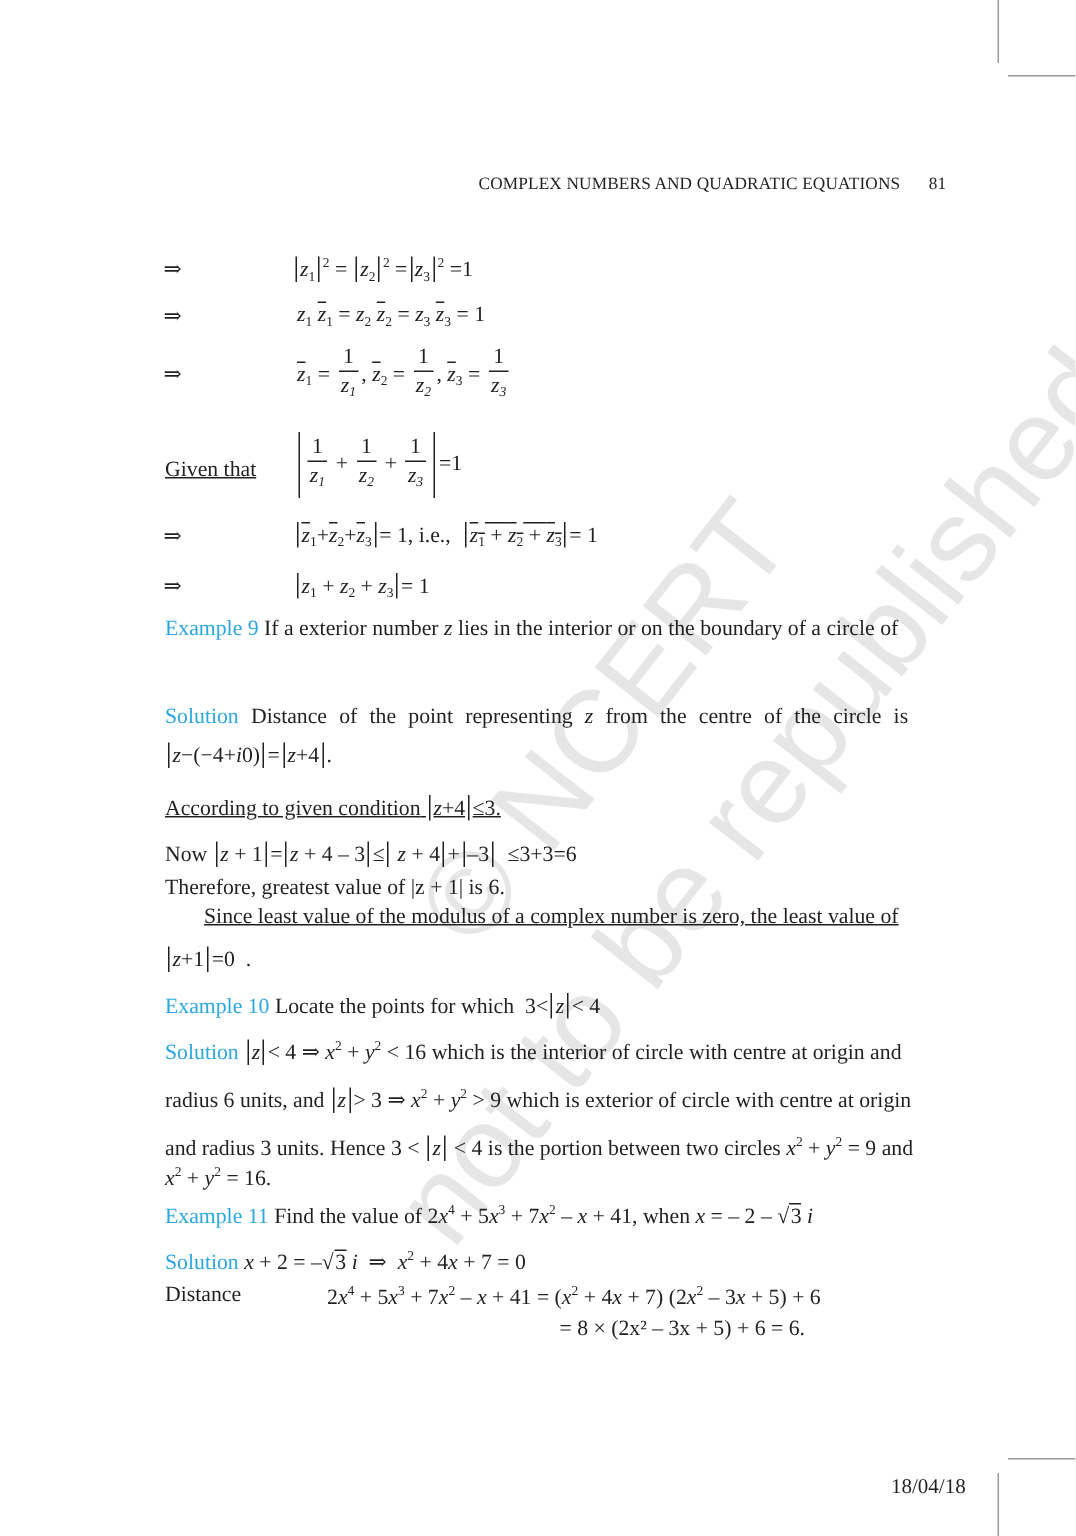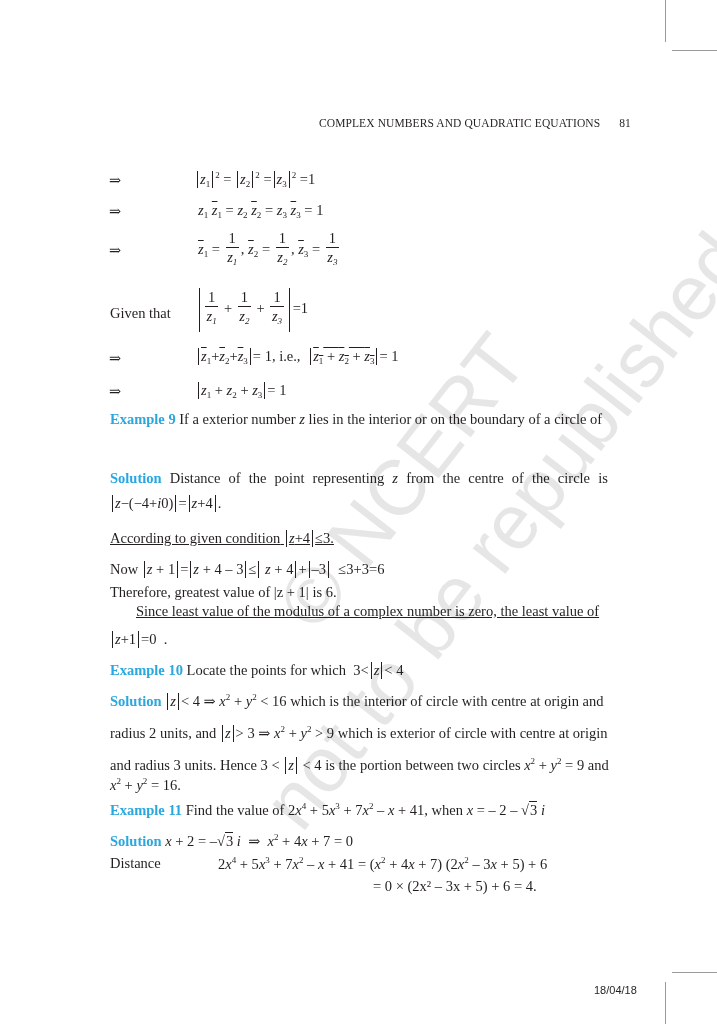--- a/index.html
+++ b/index.html
@@ -2,33 +2,33 @@
 <html><head>
 <meta charset="utf-8">
 <style>
   html, body { margin:0; padding:0; background:#ffffff; }
   body { width:717px; height:1024px; position:relative; overflow:hidden;
          font-family:"Liberation Serif", "DejaVu Serif", serif; color:#231f20; font-size:14.5px; }
   .abs { position:absolute; white-space:nowrap; }
   .crop { position:absolute; background:#9a9a9a; }
   .hdr { font-size:11.5px; letter-spacing:0.1px; }
   .i { font-style:italic; }
-  .blue { color:#2aa7df; font-weight:bold; }
+  .blue { color:#2aa7df; font-weight:normal; }
   .bar { display:inline-block; border-left:1px solid #231f20; height:17px; vertical-align:-4px; margin:0 2px; }
   .over { text-decoration:overline; }
   .frac { display:inline-block; vertical-align:middle; text-align:center; margin:0 2px; }
   .frac .n { display:block; border-bottom:1px solid #231f20; padding:0 3px; line-height:17px; }
   .frac .d { display:block; line-height:19px; font-style:italic; }
   sub { font-size:9px; vertical-align:-3px; }
   sup { font-size:9px; vertical-align:6px; }
   .tallbar { display:inline-block; border-left:1px solid #231f20; height:44px; vertical-align:middle; margin:0 3px; }
   .sqrt { border-top:1px solid #231f20; padding-left:1px; }
   .wm { position:absolute; color:#e6e6e6; font-family:"Liberation Sans", sans-serif; font-size:78px; transform-origin:left top; white-space:nowrap; z-index:0; }
   .content { position:absolute; left:16px; top:0; width:679px; height:1024px; z-index:1; }
-  .foot { font-family:Liberation Sans, sans-serif; font-size:11px; }
+  .foot { font-family:Liberation Serif, serif; font-size:14px; }
 </style>
 </head>
 <body>
 
 <div class="crop" style="left:665px; top:0; width:1px; height:42px;"></div>
 <div class="crop" style="left:672px; top:50px; width:45px; height:1px;"></div>
 <div class="crop" style="left:672px; top:972px; width:45px; height:1px;"></div>
 <div class="crop" style="left:665px; top:982px; width:1px; height:42px;"></div>
 
 <div class="wm" style="left:260px; top:590px; transform:rotate(-52deg);">© NCERT</div>
@@ -49,21 +49,21 @@
   <div class="abs" style="left:93px; top:203px;">⇒</div>
   <div class="abs" style="left:182px; top:202px;">
     <span class="i">z</span><sub>1</sub> <span class="i over">z</span><sub>1</sub> = <span class="i">z</span><sub>2</sub> <span class="i over">z</span><sub>2</sub> = <span class="i">z</span><sub>3</sub> <span class="i over">z</span><sub>3</sub> = <span>1</span>
   </div>
 
   <div class="abs" style="left:93px; top:242px;">⇒</div>
   <div class="abs" style="left:182px; top:230px;">
     <span class="i over">z</span><sub>1</sub> = <span class="frac"><span class="n">1</span><span class="d">z<sub>1</sub></span></span>, <span class="i over">z</span><sub>2</sub> = <span class="frac"><span class="n">1</span><span class="d">z<sub>2</sub></span></span>, <span class="i over">z</span><sub>3</sub> = <span class="frac"><span class="n">1</span><span class="d">z<sub>3</sub></span></span>
   </div>
 
-  <div class="abs" style="left:94px; top:305px;">Given that</div>
+  <div class="abs" style="left:94px; top:305px;text-decoration:underline;">Given that</div>
   <div class="abs" style="left:180px; top:288px;">
     <span class="tallbar"></span><span class="frac"><span class="n">1</span><span class="d">z<sub>1</sub></span></span> + <span class="frac"><span class="n">1</span><span class="d">z<sub>2</sub></span></span> + <span class="frac"><span class="n">1</span><span class="d">z<sub>3</sub></span></span><span class="tallbar"></span><span>=1</span>
   </div>
 
   <div class="abs" style="left:93px; top:350px;">⇒</div>
   <div class="abs" style="left:180px; top:348px;">
     <span class="bar"></span><span class="i over">z</span><sub>1</sub>+<span class="i over">z</span><sub>2</sub>+<span class="i over">z</span><sub>3</sub><span class="bar"></span>= 1<span>, i.e.,</span>
     <span style="margin-left:6px;" class="bar"></span><span class="over"><span class="i">z</span><sub>1</sub> + <span class="i">z</span><sub>2</sub> + <span class="i">z</span><sub>3</sub></span><span class="bar"></span><span>= 1</span>
   </div>
 
@@ -99,37 +99,37 @@
 
   <div class="abs" style="left:94px; top:662px;">
     <span class="blue">Example 10</span>
     <span>Locate the points for which</span> &nbsp;3&lt;<span class="bar"></span><span class="i">z</span><span class="bar"></span>&lt; 4
   </div>
   <div class="abs" style="left:94px; top:692px;">
     <span class="blue">Solution</span>
     <span class="bar"></span><span class="i">z</span><span class="bar"></span>&lt; 4 ⇒ <span class="i">x</span><sup>2</sup> + <span class="i">y</span><sup>2</sup> &lt; 16 <span>which is the interior of circle with centre at origin and</span>
   </div>
   <div class="abs" style="left:94px; top:724px;">
-    <span>radius 2 units, and</span> <span class="bar"></span><span class="i">z</span><span class="bar"></span>&gt; 3 ⇒ <span class="i">x</span><sup>2</sup> + <span class="i">y</span><sup>2</sup> &gt; 9 <span>which is exterior of circle with centre at origin</span>
+    <span>radius 6 units, and</span> <span class="bar"></span><span class="i">z</span><span class="bar"></span>&gt; 3 ⇒ <span class="i">x</span><sup>2</sup> + <span class="i">y</span><sup>2</sup> &gt; 9 <span>which is exterior of circle with centre at origin</span>
   </div>
   <div class="abs" style="left:94px; top:756px;">
     <span>and radius 3 units. Hence 3 &lt;</span> <span class="bar"></span><span class="i">z</span><span class="bar"></span> <span>&lt; 4 is the portion between two circles</span> <span class="i">x</span><sup>2</sup> + <span class="i">y</span><sup>2</sup> <span>= 9 and</span>
   </div>
   <div class="abs" style="left:94px; top:776px;">
     <span class="i">x</span><sup>2</sup> + <span class="i">y</span><sup>2</sup> = 16.
   </div>
 
   <div class="abs" style="left:94px; top:801px;">
     <span class="blue">Example 11</span>
     <span>Find the value of</span> 2<span class="i">x</span><sup>4</sup> + 5<span class="i">x</span><sup>3</sup> + 7<span class="i">x</span><sup>2</sup> – <span class="i">x</span> + 41, when <span class="i">x</span> = – 2 – √<span class="sqrt">3</span> <span class="i">i</span>
   </div>
   <div class="abs" style="left:94px; top:832px;">
     <span class="blue">Solution</span>
     <span class="i">x</span> + 2 = –√<span class="sqrt">3</span> <span class="i">i</span> &nbsp;⇒ &nbsp;<span class="i">x</span><sup>2</sup> + 4<span class="i">x</span> + 7 = 0
   </div>
   <div class="abs" style="left:94px; top:855px;">Distance</div>
   <div class="abs" style="left:202px; top:855px;">
     2<span class="i">x</span><sup>4</sup> + 5<span class="i">x</span><sup>3</sup> + 7<span class="i">x</span><sup>2</sup> – <span class="i">x</span> + 41 = (<span class="i">x</span><sup>2</sup> + 4<span class="i">x</span> + 7) (2<span class="i">x</span><sup>2</sup> – 3<span class="i">x</span> + 5) + 6
   </div>
-  <div class="abs" style="left:357px; top:878px;">= 0 × (2x² – 3x + 5) + 6 = 4.</div>
+  <div class="abs" style="left:357px; top:878px;">= 8 × (2x² – 3x + 5) + 6 = 6.</div>
 
   <div class="abs foot" style="left:578px; top:984px;">18/04/18</div>
 </div>
 
 </body></html>

